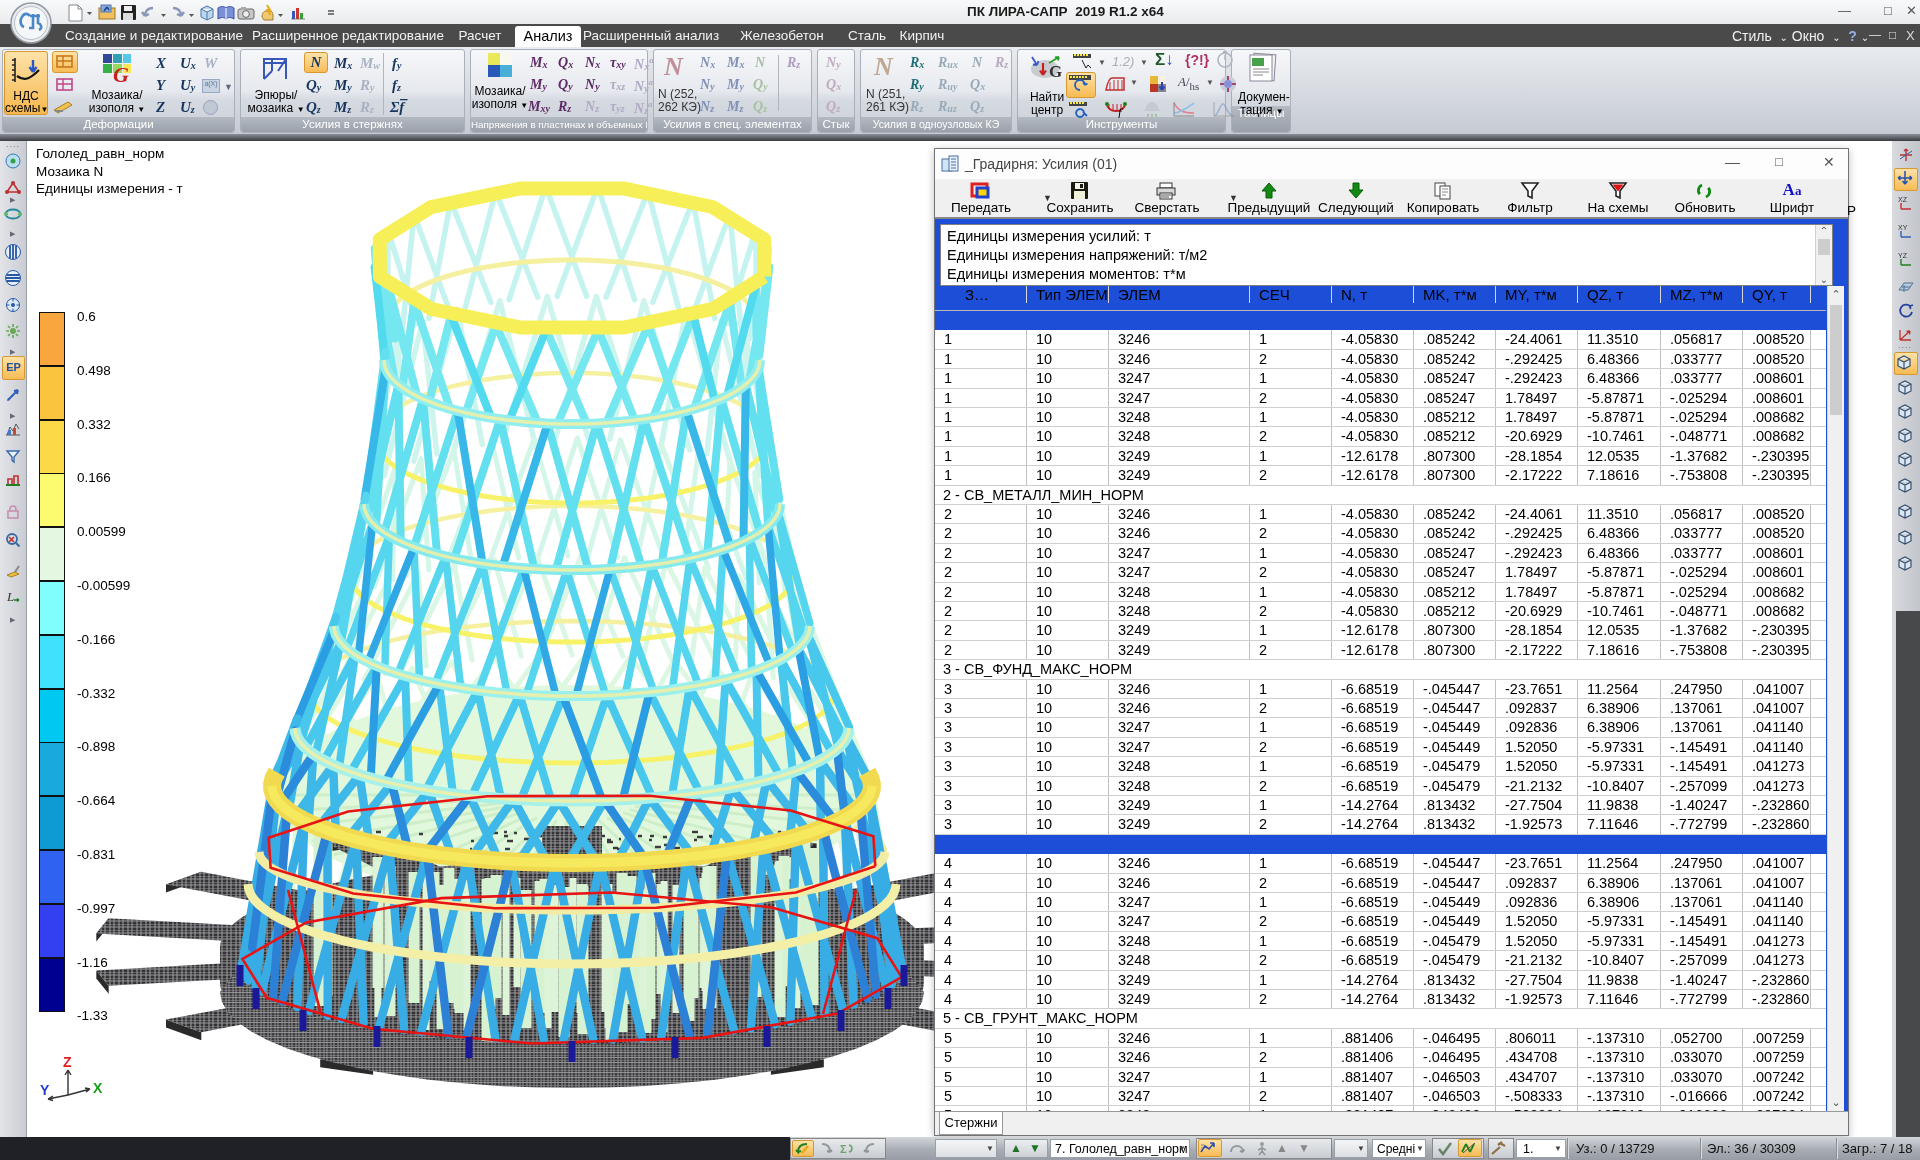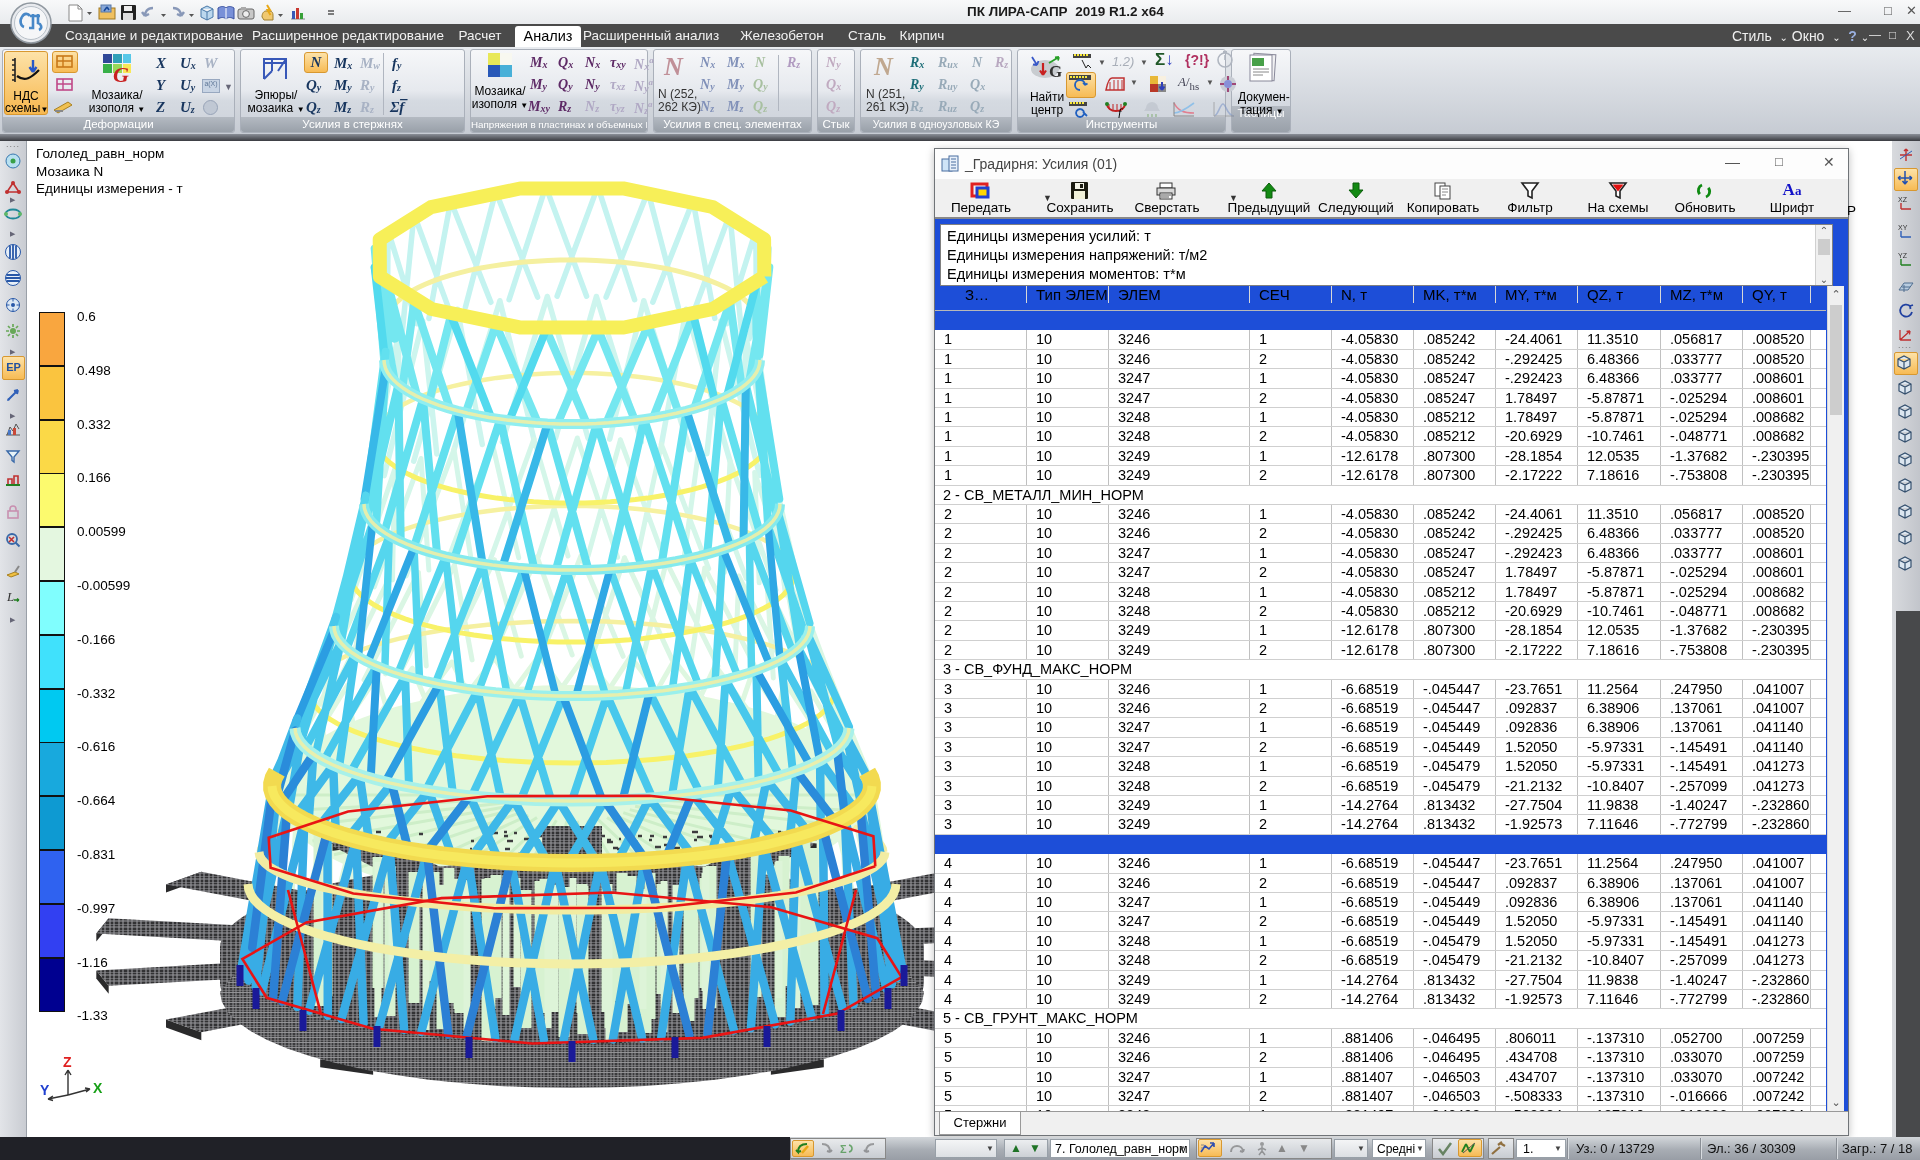--- a/index.html
+++ b/index.html
@@ -382,21 +382,21 @@
     <div class="abs" style="left:39px;top:904px;width:26px;height:54px;background:#3240f2;border:1.6px solid #111"></div>
     <div class="abs" style="left:39px;top:958px;width:26px;height:54px;background:#000090;border:1.6px solid #111"></div>
     <div class="abs" style="left:77px;top:309px;font-size:13.5px;color:#000">0.6</div>
     <div class="abs" style="left:77px;top:363px;font-size:13.5px;color:#000">0.498</div>
     <div class="abs" style="left:77px;top:417px;font-size:13.5px;color:#000">0.332</div>
     <div class="abs" style="left:77px;top:470px;font-size:13.5px;color:#000">0.166</div>
     <div class="abs" style="left:77px;top:524px;font-size:13.5px;color:#000">0.00599</div>
     <div class="abs" style="left:77px;top:578px;font-size:13.5px;color:#000">-0.00599</div>
     <div class="abs" style="left:77px;top:632px;font-size:13.5px;color:#000">-0.166</div>
     <div class="abs" style="left:77px;top:686px;font-size:13.5px;color:#000">-0.332</div>
-    <div class="abs" style="left:77px;top:739px;font-size:13.5px;color:#000">-0.616</div>
+    <div class="abs" style="left:77px;top:739px;font-size:13.5px;color:#000">-0.898</div>
     <div class="abs" style="left:77px;top:793px;font-size:13.5px;color:#000">-0.664</div>
     <div class="abs" style="left:77px;top:847px;font-size:13.5px;color:#000">-0.831</div>
     <div class="abs" style="left:77px;top:901px;font-size:13.5px;color:#000">-0.997</div>
     <div class="abs" style="left:77px;top:955px;font-size:13.5px;color:#000">-1.16</div>
     <div class="abs" style="left:77px;top:1008px;font-size:13.5px;color:#000">-1.33</div>
 <div class="abs" style="left:36px;top:145px;font-size:13.5px;line-height:17.5px">Гололед_равн_норм<br>Мозаика N<br>Единицы измерения - т</div>
     <svg class="abs" style="left:38px;top:1055px" width="70" height="60">
       <path d="M30 40 v-25 M30 15 l-3 5 M30 15 l3 5" stroke="#333" stroke-width="1.4" fill="none"></path>
       <path d="M30 40 l22 -6 M52 34 l-5 -1 M52 34 l-4 3" stroke="#333" stroke-width="1.4" fill="none"></path>
       <path d="M30 40 l-20 4 M10 44 l5 -3 M10 44 l5 1.5" stroke="#333" stroke-width="1.4" fill="none"></path>
@@ -676,21 +676,21 @@
         <div class="trow" style="top:919px;height:19px;line-height:18px"><span class="tc" style="width:92px;height:18px">5</span><span class="tc" style="width:82px;height:18px">10</span><span class="tc" style="width:141px;height:18px">3247</span><span class="tc" style="width:82px;height:18px">1</span><span class="tc" style="width:82px;height:18px">.881407</span><span class="tc" style="width:82px;height:18px">-.046503</span><span class="tc" style="width:82px;height:18px">.434707</span><span class="tc" style="width:83px;height:18px">-.137310</span><span class="tc" style="width:82px;height:18px">.033070</span><span class="tc" style="width:68px;height:18px">.007242</span></div>
         <div class="trow" style="top:938px;height:19px;line-height:18px"><span class="tc" style="width:92px;height:18px">5</span><span class="tc" style="width:82px;height:18px">10</span><span class="tc" style="width:141px;height:18px">3247</span><span class="tc" style="width:82px;height:18px">2</span><span class="tc" style="width:82px;height:18px">.881407</span><span class="tc" style="width:82px;height:18px">-.046503</span><span class="tc" style="width:82px;height:18px">-.508333</span><span class="tc" style="width:83px;height:18px">-.137310</span><span class="tc" style="width:82px;height:18px">-.016666</span><span class="tc" style="width:68px;height:18px">.007242</span></div>
         <div class="trow" style="top:957px;height:20px;line-height:19px"><span class="tc" style="width:92px;height:19px">5</span><span class="tc" style="width:82px;height:19px">10</span><span class="tc" style="width:141px;height:19px">3248</span><span class="tc" style="width:82px;height:19px">1</span><span class="tc" style="width:82px;height:19px">.881407</span><span class="tc" style="width:82px;height:19px">-.046493</span><span class="tc" style="width:82px;height:19px">-.508334</span><span class="tc" style="width:83px;height:19px">-.137310</span><span class="tc" style="width:82px;height:19px">-.016666</span><span class="tc" style="width:68px;height:19px">.007224</span></div>
       </div>
       <div class="abs" style="right:4px;top:137px;width:17px;height:825px;background:#f0f0f0;border-left:1px solid #d8d8d8">
         <div style="text-align:center;font-size:11px;color:#555;padding-top:2px">⌃</div>
         <div style="margin:4px 2px;width:12px;height:110px;background:#cdcdcd"></div>
         <div class="abs" style="bottom:2px;width:100%;text-align:center;font-size:11px;color:#555">⌄</div>
       </div>
       <div class="abs" style="left:0;bottom:0;width:100%;height:24px;background:#f0f0f0;border-top:1px solid #999">
-        <div class="abs" style="left:4px;top:0;width:82px;height:23px;background:#fff;border:1px solid #999;border-top:none;font-size:13px;text-align:center;padding-top:3px">Стержни</div>
+        <div class="abs" style="left:4px;top:0;width:64px;height:23px;background:#fff;border:1px solid #999;border-top:none;font-size:13px;text-align:center;padding-top:3px">Стержни</div>
       </div>
     </div>
 <div class="abs" style="left:0;top:1137px;width:1920px;height:23px;background:linear-gradient(#d2d6da,#a8adb4 55%,#989da5)"></div>
     <div class="abs" style="left:0;top:1137px;width:790px;height:23px;background:#202127"></div>
     <div class="abs" style="left:790px;top:1138px;width:96px;height:21px;background:linear-gradient(#e8eaec,#c8ccd2);border:1px solid #888">
       <div class="abs" style="left:1px;top:1px;width:22px;height:17px;background:linear-gradient(#fde2a8,#f7bb55);border:1px solid #d89830;border-radius:2px"></div>
       <svg class="abs" style="left:3px;top:2px" width="18" height="16">
         <path d="M13 3 c-7 0 -9 4 -9 8 l-2 -2 m2 2 l3 -1" stroke="#208020" stroke-width="2" fill="none"></path>
         <path d="M8 12 l6 -7" stroke="#e8a818" stroke-width="2.5"></path>
       </svg>

